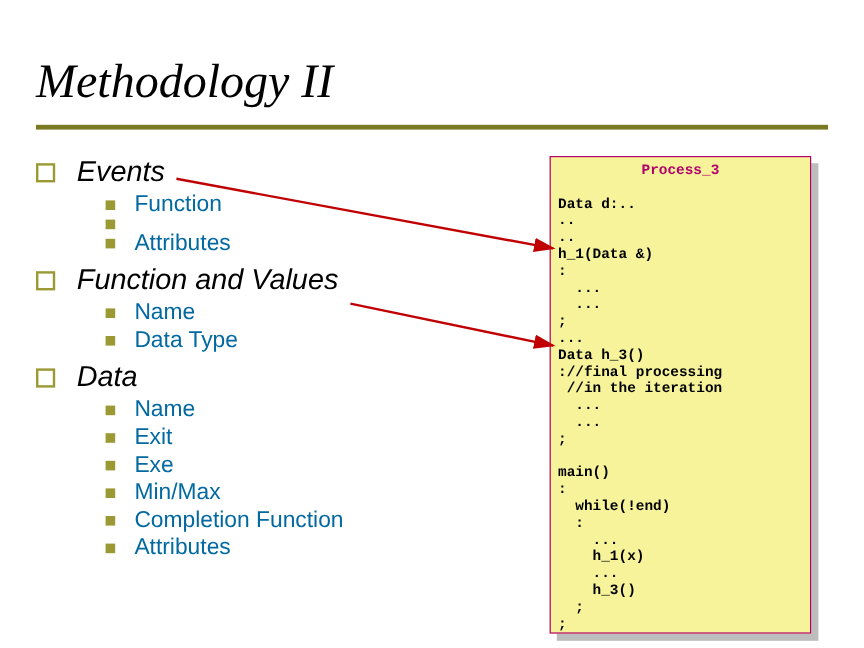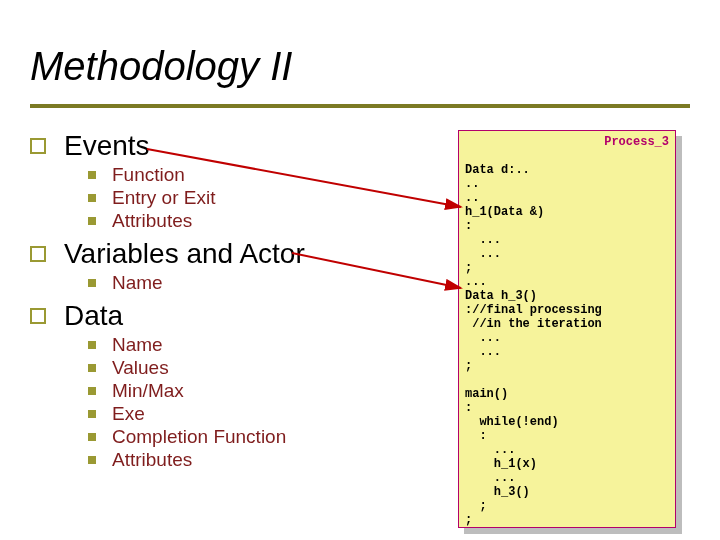--- a/index.html
+++ b/index.html
@@ -12,21 +12,21 @@
     overflow: hidden;
     position: relative;
   }
   .slide {
     position: relative;
     width: 720px;
     height: 540px;
     box-sizing: border-box;
   }
   .title {
-    font-family: Liberation Sans, sans-serif;
+    font-family: Liberation Serif, serif;
     font-style: italic;
     font-weight: 400;
     font-size: 40px;
     color: #000;
     position: absolute;
     left: 30px;
     top: 44px;
   }
   .rule {
     position: absolute;
@@ -50,40 +50,41 @@
   }
   .lvl1 .b1 {
     width: 12px;
     height: 12px;
     border: 2px solid #9a9933;
     background: transparent;
     margin-right: 18px;
     flex: 0 0 auto;
   }
   .lvl1 .t1 {
-    font-size: 28px;
+    font-size: 24px;
     color: #000;
+    font-style: italic;
   }
   .lvl2 {
     display: flex;
     align-items: center;
     margin-left: 58px;
     margin-top: 1px;
     margin-bottom: 1px;
   }
   .lvl2 .b2 {
     width: 8px;
     height: 8px;
     background: #9a9933;
     margin-right: 16px;
     flex: 0 0 auto;
   }
   .lvl2 .t2 {
     font-size: 19px;
-    color: #7f1d1d;
+    color: #0369a1;
     white-space: nowrap;
   }
   .codebox {
     position: absolute;
     left: 458px;
     top: 130px;
     width: 218px;
     height: 398px;
   }
   .codebox .shadow {
@@ -107,21 +108,21 @@
     font-family: "Courier New", Courier, monospace;
     font-size: 12px;
     line-height: 14px;
     color: #000;
     font-weight: bold;
     white-space: pre;
     overflow: hidden;
   }
   .codebox .hdr {
     display: block;
-    text-align: right;
+    text-align: center;
     color: #b3006b;
     font-family: "Courier New", Courier, monospace;
     font-size: 12px;
     font-weight: bold;
   }
   svg.arrows {
     position: absolute;
     left: 0;
     top: 0;
     width: 720px;
@@ -142,55 +143,58 @@
     <div class="lvl1">
       <span class="b1"></span>
       <span class="t1">Events</span>
     </div>
     <div class="lvl2">
         <span class="b2"></span>
         <span class="t2">Function</span>
       </div>
     <div class="lvl2">
         <span class="b2"></span>
-        <span class="t2">Entry or Exit</span>
       </div>
     <div class="lvl2">
         <span class="b2"></span>
         <span class="t2">Attributes</span>
       </div>
 
     <div class="lvl1">
       <span class="b1"></span>
-      <span class="t1">Variables and Actor</span>
+      <span class="t1">Function and Values</span>
     </div>
     <div class="lvl2">
         <span class="b2"></span>
         <span class="t2">Name</span>
+      </div>
+    <div class="lvl2">
+        <span class="b2"></span>
+        <span class="t2">Data Type</span>
       </div>
 
     <div class="lvl1">
       <span class="b1"></span>
       <span class="t1">Data</span>
     </div>
     <div class="lvl2">
         <span class="b2"></span>
         <span class="t2">Name</span>
       </div>
     <div class="lvl2">
         <span class="b2"></span>
-        <span class="t2">Values</span>
+        <span class="t2">Exit</span>
+      </div>
+    <div class="lvl2">
+        <span class="b2"></span>
+        <span class="t2">Exe</span>
       </div>
     <div class="lvl2">
         <span class="b2"></span>
         <span class="t2">Min/Max</span>
-      </div>
-    <div class="lvl2">
-        <span class="b2"></span>
-        <span class="t2">Exe</span>
       </div>
     <div class="lvl2">
         <span class="b2"></span>
         <span class="t2">Completion Function</span>
       </div>
     <div class="lvl2">
         <span class="b2"></span>
         <span class="t2">Attributes</span>
       </div>
 

